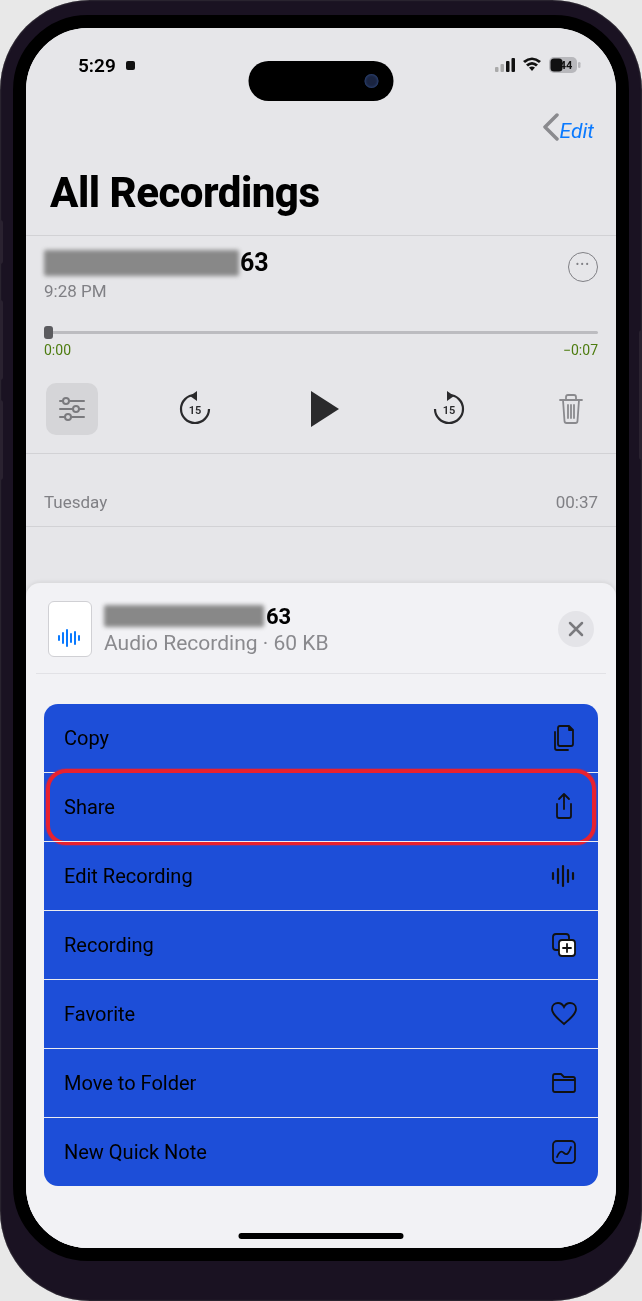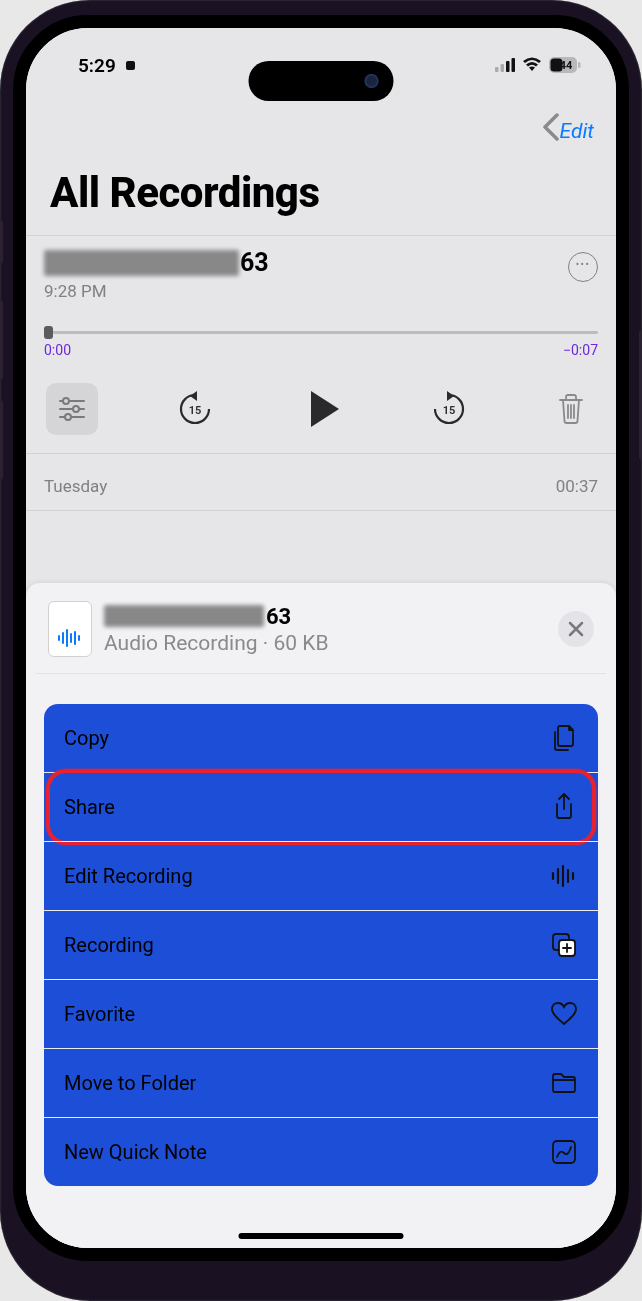--- a/index.html
+++ b/index.html
@@ -33,29 +33,29 @@
   .redact { display:inline-block; width:195px; height:26px; background:#888; border-radius:2px; filter:blur(2px);}
   .redact.sm{ width:185px; height:24px;}
   .rec-num { font-size:25px; font-weight:700; }
   .rec-time { color:#808085; font-size:17px; margin-top:4px;}
   .more-circle { width:30px; height:30px; border:1.5px solid #808085; border-radius:50%; display:flex; align-items:center; justify-content:center; color:#808085; margin-top:4px;}
   .more-circle span{ letter-spacing:1.5px; font-size:10px; line-height:0; margin-top:-5px;}
 
   .scrubber { margin-top:30px; }
   .track { height:3px; background:#bcbcc0; position:relative; border-radius:2px;}
   .playhead { position:absolute; left:0; top:-5px; width:9px; height:13px; background:#5b5b5f; border-radius:3px;}
-  .time-row { display:flex; justify-content:space-between; color:#6d28d9; font-size:14px; margin-top:8px;}
+  .time-row { display:flex; justify-content:space-between; color:#4d7c0f; font-size:14px; margin-top:8px;}
 
   .controls { display:flex; align-items:center; justify-content:space-between; margin-top:25px; padding:0 2px;}
   .icon-btn { width:50px; height:50px; display:flex; align-items:center; justify-content:center; }
   .sliders-btn { background:#d5d5d8; border-radius:10px; width:52px; height:52px;}
   .play-triangle { width:0; height:0; border-left:28px solid #2a2a2c; border-top:18px solid transparent; border-bottom:18px solid transparent; margin-left:6px;}
 
   .recording.collapsed { padding: 14px 18px 14px; display:block; border-bottom:1px solid #d2d2d5;}
-  .collapsed .row2 { display:flex; justify-content:space-between; color:#808085; font-size:17px; margin-top:8px;}
+  .collapsed .row2 { display:flex; justify-content:space-between; color:#808085; font-size:17px; margin-top:24px;}
 
   .sheet { position:absolute; left:0; right:0; bottom:0; top:555px; background:#f2f2f5; border-top-left-radius:14px; border-top-right-radius:14px; box-shadow:0 -1px 4px rgba(0,0,0,.08); padding:12px 10px 0;}
   .sheet-head { display:flex; align-items:center; gap:12px; padding:6px 12px 16px; border-bottom:1px solid #e2e2e6;}
   .file-icon { width:44px; height:56px; background:#fff; border:1px solid #d0d0d4; border-radius:6px; display:flex; align-items:flex-end; justify-content:center; padding-bottom:8px;}
   .file-icon svg { width:26px; height:20px;}
   .sheet-title-wrap{ flex:1;}
   .sheet-title-line { display:flex; align-items:center; gap:2px;}
   .sheet-sub { color:#8a8a8e; font-size:21px; margin-top:2px;}
   .close-btn { width:36px; height:36px; border-radius:50%; background:#e4e4e8; display:flex; align-items:center; justify-content:center; color:#7a7a7e;}
 

